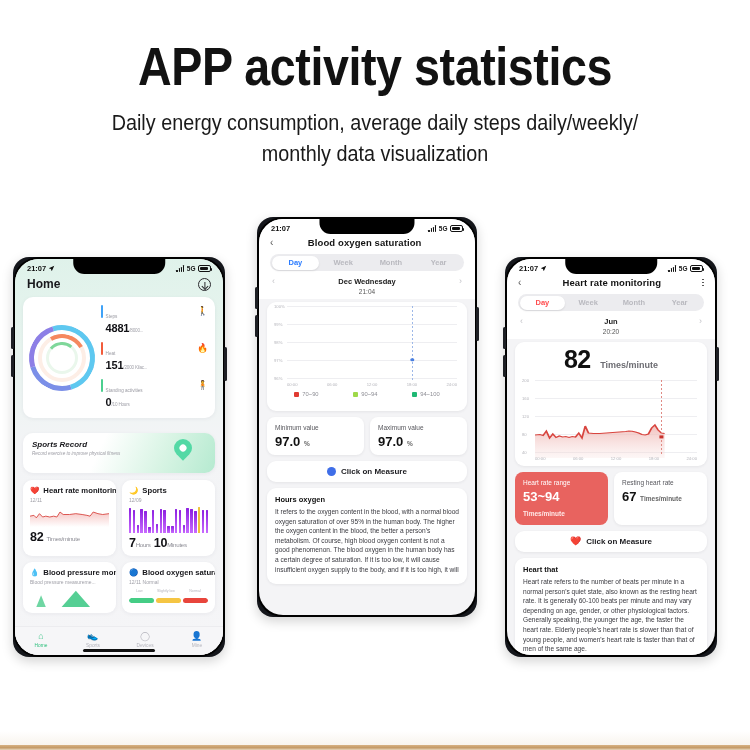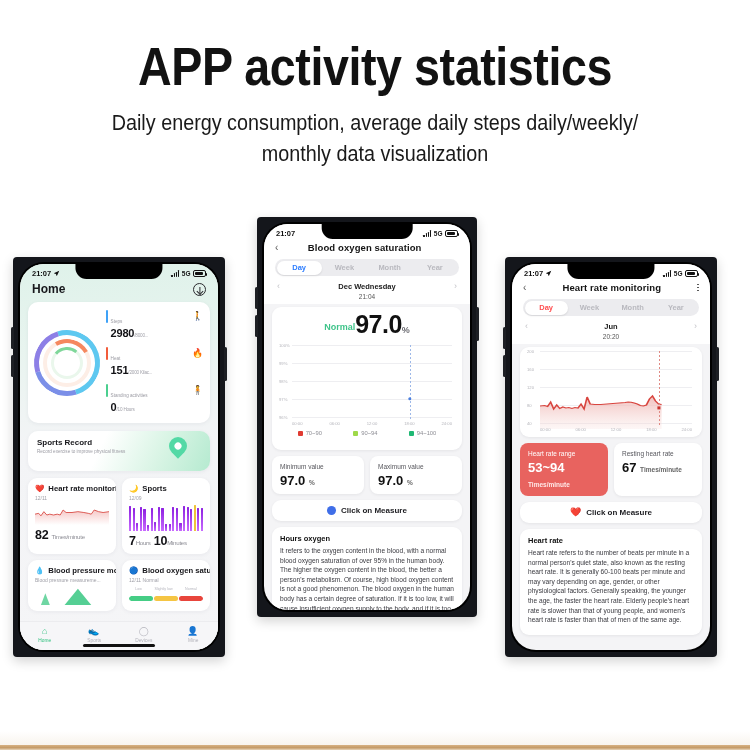--- a/index.html
+++ b/index.html
@@ -39,23 +39,22 @@
   }
   .wood-fade {
     position:absolute; left:0; bottom:5px; width:750px; height:14px;
     background: linear-gradient(to bottom, rgba(255,255,255,0) 0%, rgba(248,243,236,0.9) 100%);
   }
 
   
   .phone {
     position: absolute;
     background: #14161b;
-    border-radius: 4px;
+    border-radius: 16px;
     box-shadow: 0 4px 12px rgba(0,0,0,0.18);
-    padding: 5px;
   }
   .phone .bezel-inner {
     width: 100%; height: 100%;
     background: #000;
     border-radius: 26px;
     padding: 2px;
     overflow: hidden;
   }
   .screen {
     position: relative;
@@ -201,23 +200,24 @@
   .metrics { flex:1; display:flex; flex-direction:column; gap:4px; padding-right:2px;}
   .metric { display:flex; align-items:flex-start; gap:3px; }
   .metric .bar { width:1.6px; height:13px; border-radius:1px; margin-top:1px; }
   .metric .txt { flex:1; }
   .metric .mt { font-size:4.6px; color:#9a9aa2; line-height:6px; }
   .metric .mv { font-size:11px; font-weight:700; color:#121216; line-height:13px; letter-spacing:-0.2px;}
   .metric .mv em { font-size:4.6px; font-style:normal; font-weight:400; color:#a3a3ab; }
   .metric .ic { width:10px; font-size:9px; text-align:center; line-height:14px; }
 
   .sports-card {
-    margin: 8px 8px 0 8px; height: 40px; border-radius:10px; position:relative; overflow:hidden;
+    margin: 15px 8px 0 8px; height: 40px; border-radius:10px; position:relative; overflow:hidden;
     background: linear-gradient(115deg, #ffffff 0%, #ffffff 40%, #d8f4e4 72%, #b5ead0 100%);
     box-shadow:0 1px 4px rgba(30,40,60,0.06);
+    font-style:italic;
   }
   .sports-card .sr-t { position:absolute; left:9px; top:7px; font-size:8px; font-weight:700; color:#17171b; }
   .sports-card .sr-s { position:absolute; left:9px; top:18px; font-size:4.6px; color:#9b9ba3; }
   .pin { position:absolute; right:23px; top:6px; width:18px;height:18px;border-radius:50% 50% 50% 0; background:#53d9a5; transform:rotate(-45deg); }
   .pin::after{content:"";position:absolute;left:50%;top:50%;transform:translate(-50%,-50%);width:7px;height:7px;border-radius:50%;background:#fff;}
 
   .tiles { display:flex; flex-wrap:wrap; gap:6px; margin: 7px 8px 0 8px; }
   .tile { width: calc(50% - 3px); background:#fff; border-radius:9px; padding:6px 7px; box-shadow:0 1px 4px rgba(30,40,60,0.06); overflow:hidden; }
   .tile .th { display:flex; align-items:center; gap:4px; }
   .tile .th .ti { font-size:7.5px; line-height:1; }
@@ -296,21 +296,21 @@
               <div class="ring" style="inset:9px;border:4px solid #fdeee6;"></div>
               <div class="ring" style="inset:9px;border:4px solid transparent;border-top-color:#f5885f;transform:rotate(15deg);"></div>
               <div class="ring" style="inset:17px;border:3px solid #eaf7ec;"></div>
               <div class="ring" style="inset:17px;border:3px solid transparent;border-top-color:#7fd79a;transform:rotate(-5deg);"></div>
             </div>
             <div class="metrics">
               <div class="metric">
                 <span class="bar" style="background:#3fa2f7"></span>
                 <span class="txt">
                   <span class="mt">Steps</span>
-                  <span class="mv" style="display:block"><span>2980</span><em>/8000...</em></span>
+                  <span class="mv" style="display:block"><span>4881</span><em>/8000...</em></span>
                 </span>
                 <span class="ic">🚶</span>
               </div>
               <div class="metric">
                 <span class="bar" style="background:#f25c3b"></span>
                 <span class="txt">
                   <span class="mt">Heat</span>
                   <span class="mv" style="display:block"><span>151</span><em>/2000 Kilac...</em></span>
                 </span>
                 <span class="ic">🔥</span>
@@ -488,23 +488,20 @@
 
           <div class="daterow">
             <div class="a">‹</div>
             <div class="d">Dec Wednesday</div>
             <div class="a">›</div>
           </div>
           <div class="subtime">21:04</div>
         </div>
 
         <div class="card" style="margin-top:3px;padding-bottom:12px">
-          <div class="bigread">
-            <span class="tag">Normal</span><span class="v">97.0</span><span class="u">%</span>
-          </div>
           <div class="chartbox">
             <div class="gridline" style="top:4px"></div>
               <div class="ylab" style="top:4px">100%</div>
             <div class="gridline" style="top:22px"></div>
               <div class="ylab" style="top:22px">99%</div>
             <div class="gridline" style="top:40px"></div>
               <div class="ylab" style="top:40px">98%</div>
             <div class="gridline" style="top:58px"></div>
               <div class="ylab" style="top:58px">97%</div>
             <div class="gridline" style="top:76px"></div>
@@ -609,20 +606,24 @@
 
           <div class="daterow">
             <div class="a">‹</div>
             <div class="d">Jun</div>
             <div class="a">›</div>
           </div>
           <div class="subtime">20:20</div>
         </div>
 
         <div class="card" style="margin-top:3px;padding-bottom:12px">
+          <div class="bigread">
+            <span class="v">82</span>
+            <span class="u" style="margin-left:5px">Times/minute</span>
+          </div>
           <div class="chartbox">
             <div class="gridline" style="top:4px"></div>
               <div class="ylab" style="top:4px">200</div>
             <div class="gridline" style="top:22px"></div>
               <div class="ylab" style="top:22px">160</div>
             <div class="gridline" style="top:40px"></div>
               <div class="ylab" style="top:40px">120</div>
             <div class="gridline" style="top:58px"></div>
               <div class="ylab" style="top:58px">80</div>
             <div class="gridline" style="top:76px"></div>
@@ -659,21 +660,21 @@
             <div class="val"><span>67</span> <em>Times/minute</em></div>
           </div>
         </div>
 
         <div class="measure">
           <span style="font-size:9px;line-height:1">❤️</span>
           <span>Click on Measure</span>
         </div>
 
         <div class="article">
-          <h4>Heart rate</h4>
+          <h4>Heart that</h4>
           <p>Heart rate refers to the number of beats per minute in a normal person's quiet state, also known as the resting heart rate. It is generally 60-100 beats per minute and may vary depending on age, gender, or other physiological factors. Generally speaking, the younger the age, the faster the heart rate. Elderly people's heart rate is slower than that of young people, and women's heart rate is faster than that of men of the same age.</p>
         </div>
 
       </div>
     </div>
   </div>
 
   <div class="wood-fade"></div>
   <div class="wood-strip"></div>
 </div>

